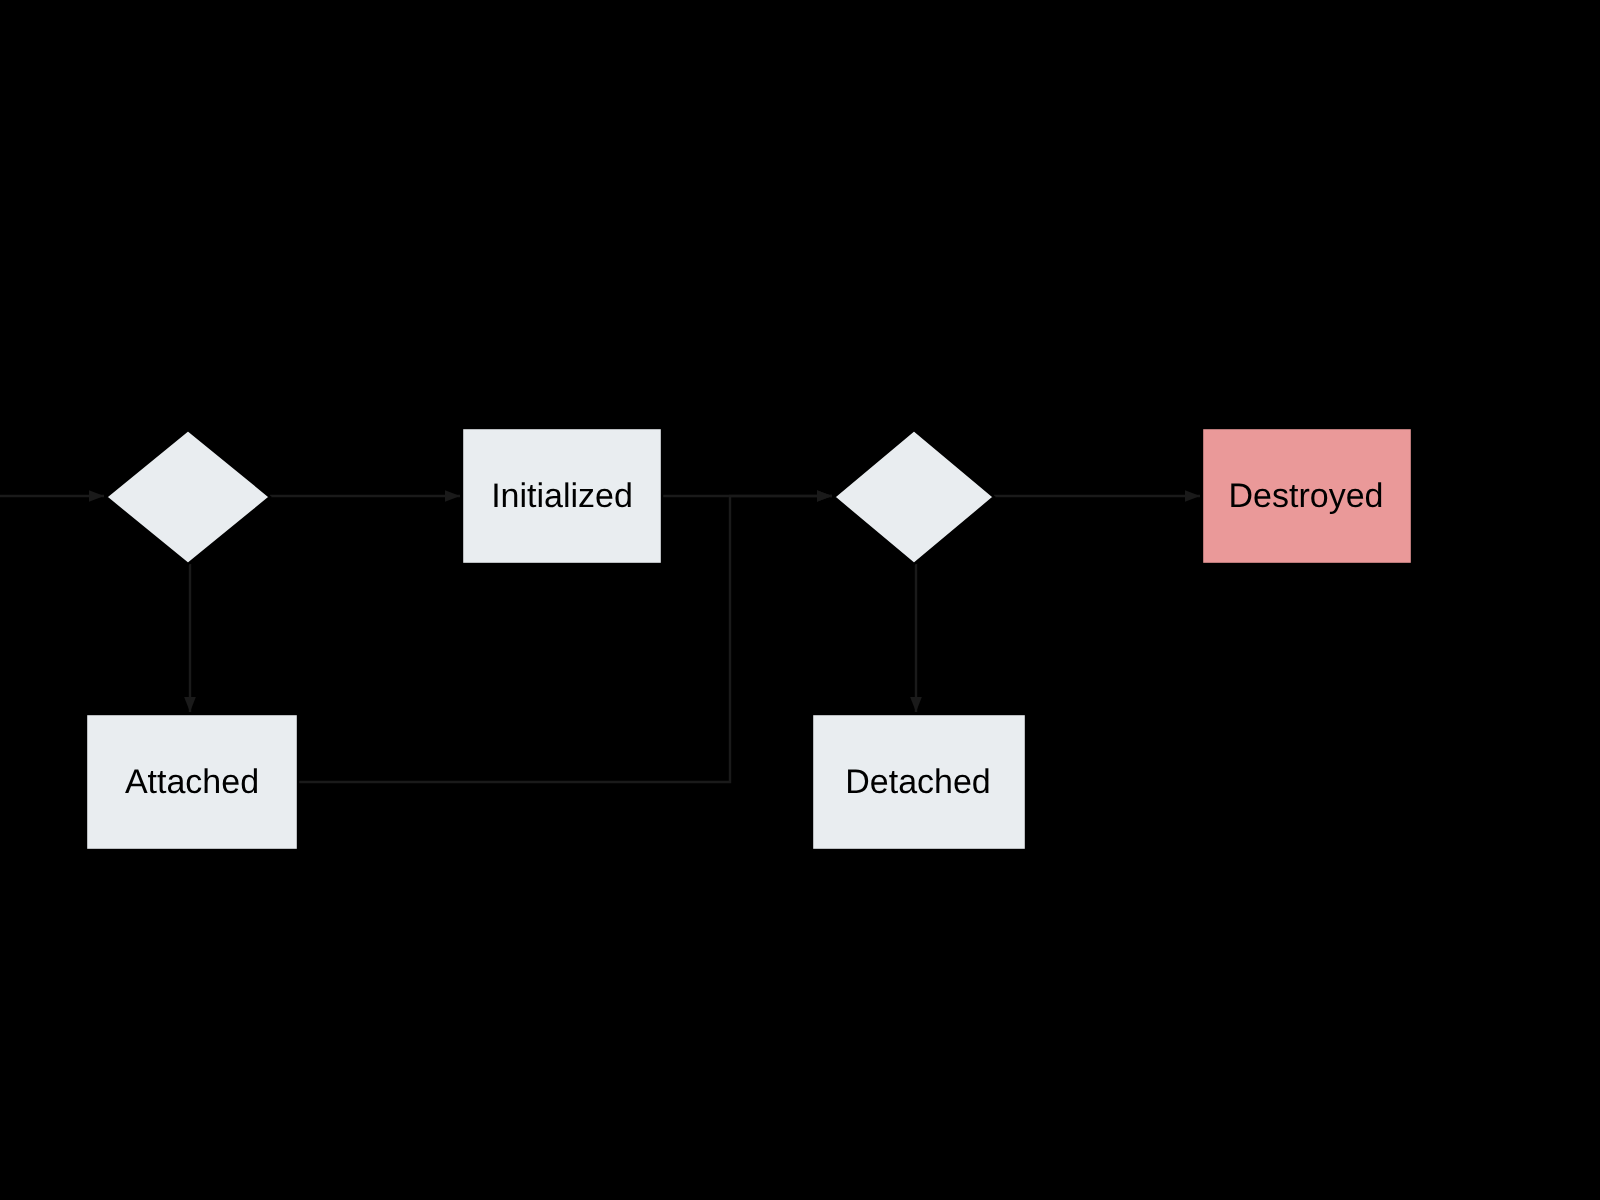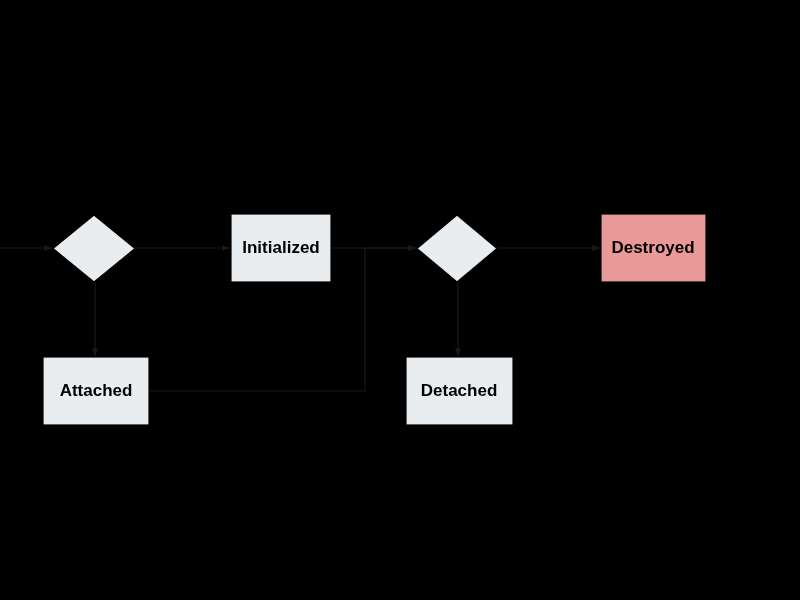--- a/index.html
+++ b/index.html
@@ -8,21 +8,20 @@
     padding: 0;
     background: #000000;
   }
   #canvas {
     position: relative;
     width: 800px;
     height: 600px;
     background: #000000;
     overflow: hidden;
     font-family: "Liberation Sans", sans-serif;
-    font-weight: bold;
   }
   #diagram-svg {
     position: absolute;
     left: 0;
     top: 0;
     width: 800px;
     height: 600px;
     display: block;
   }
   .node-label {

